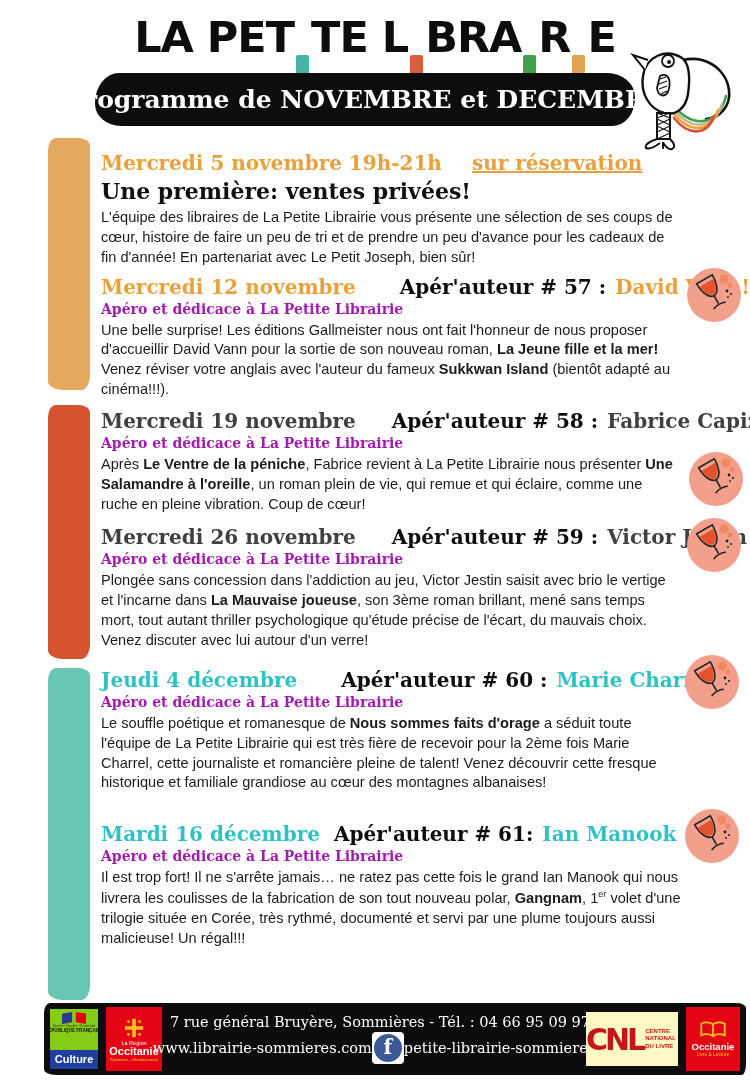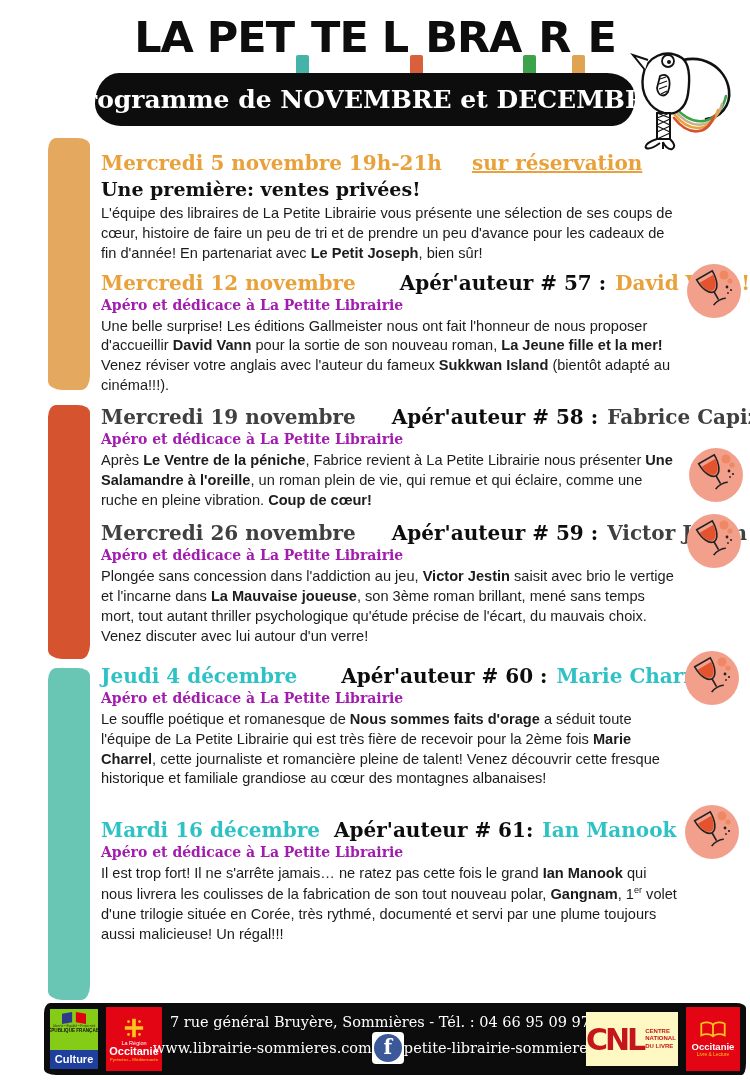--- a/index.html
+++ b/index.html
@@ -33,26 +33,26 @@
            line-height:26px;white-space:nowrap;}
   .ev-date{}
   .g-orange .ev-date,.g-orange .ev-author,.g-orange .ev-note{color:#E9A13B;}
   .g-red .ev-date,.g-red .ev-author{color:#404040;}
   .g-teal .ev-date,.g-teal .ev-author{color:#2FC2C5;}
   .ev-note{text-decoration:underline;margin-left:30px;}
   .ev-label{color:#0d0d0d;margin-left:44px;}
   .ev-label.gap-s{margin-left:14px;}
   .ev-label.gap-m{margin-left:36px;}
   .ev-author{margin-left:9px;}
-  .ev-title{font-family:"DejaVu Serif",serif;font-weight:700;font-size:19px;
+  .ev-title{font-family:"DejaVu Serif",serif;font-weight:700;font-size:22px;
             color:#111;margin:2px 0 4px;}
   .ev-sub{font-family:"DejaVu Serif",serif;font-weight:700;font-size:14px;color:#a21caf;
           margin:1px 0 4px;}
   .ev-body{margin:0;font-size:14.6px;line-height:1.36;color:#1c1c1c;max-width:628px;}
-  .b{font-weight:700}.bi{font-weight:700;}
+  .b{font-weight:400}.bi{font-weight:700;}
   .sup{font-size:.62em;vertical-align:super}
   .mb1{margin-bottom:6px}.mb2{margin-bottom:8px}.mb3{margin-bottom:10px}
   .mb4{margin-bottom:16px}.mb5{margin-bottom:28px}
 
   .wine{position:absolute;width:54px;height:54px;border-radius:50%;background:#F2A08B;}
   .wine svg{display:block}
   .w-top{top:-6px;right:0;}
   .w-mid{top:44px;right:-2px;}
   .w-hi{top:-12px;right:2px;}
 

